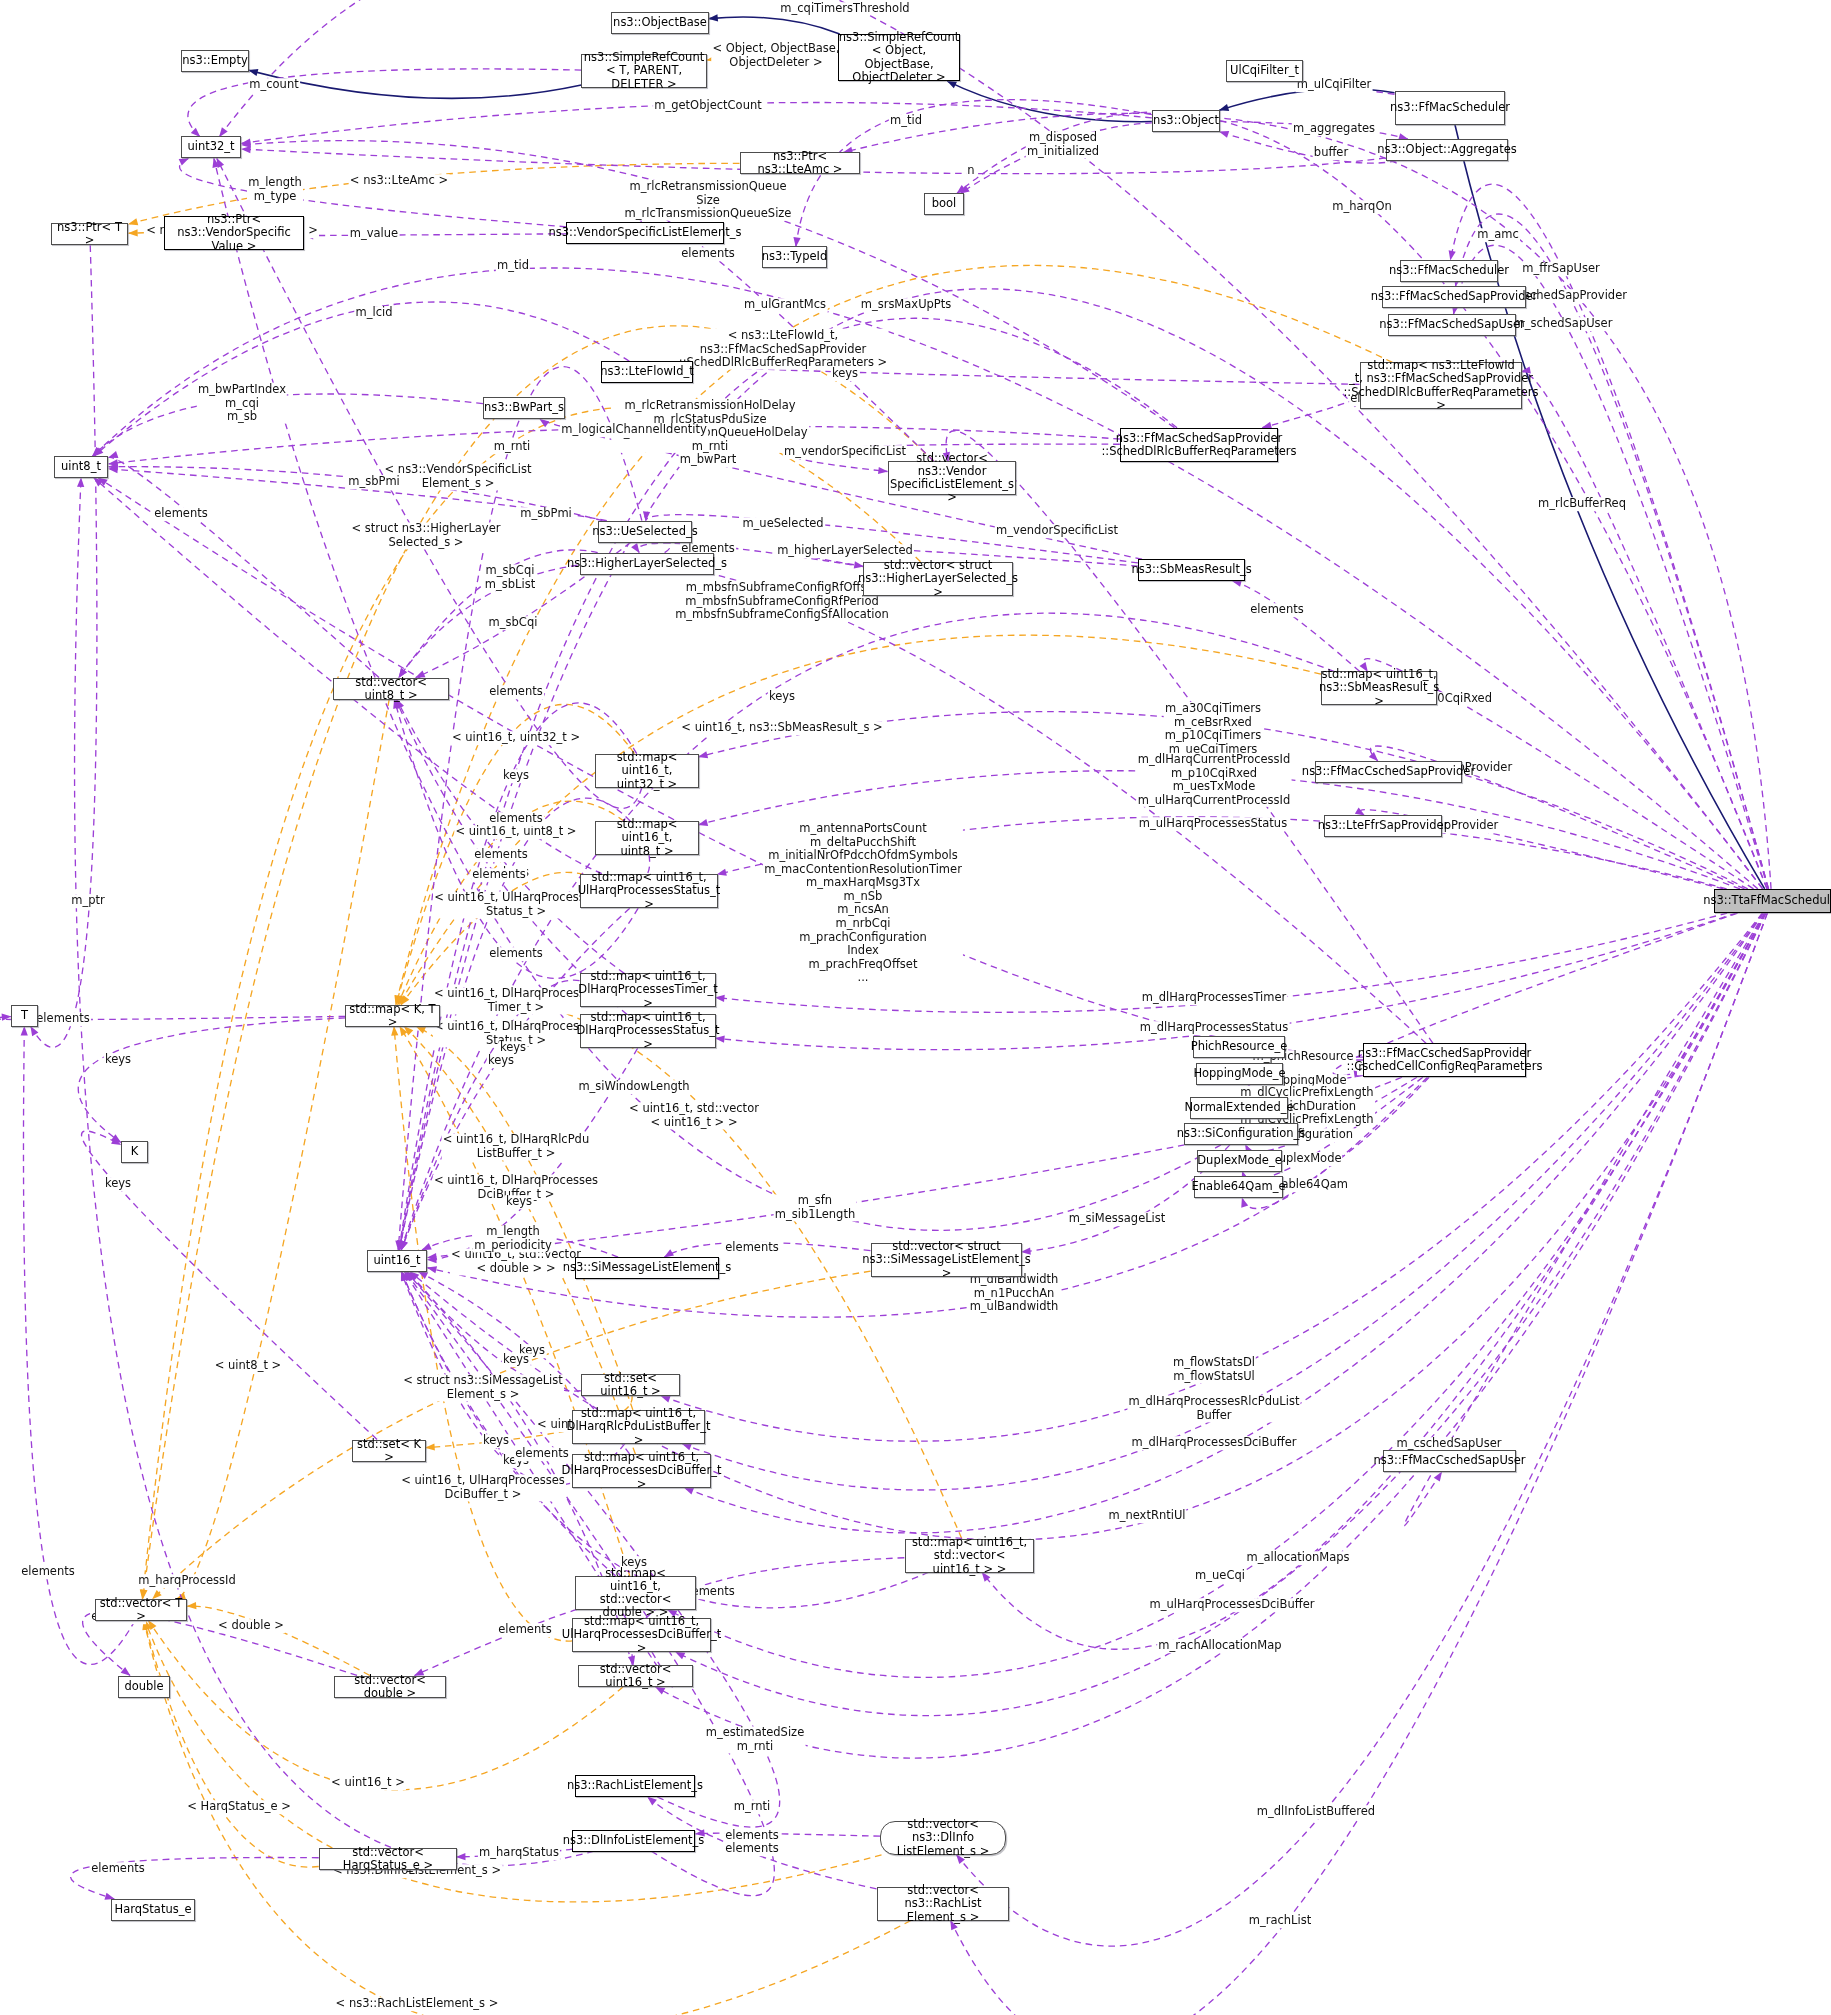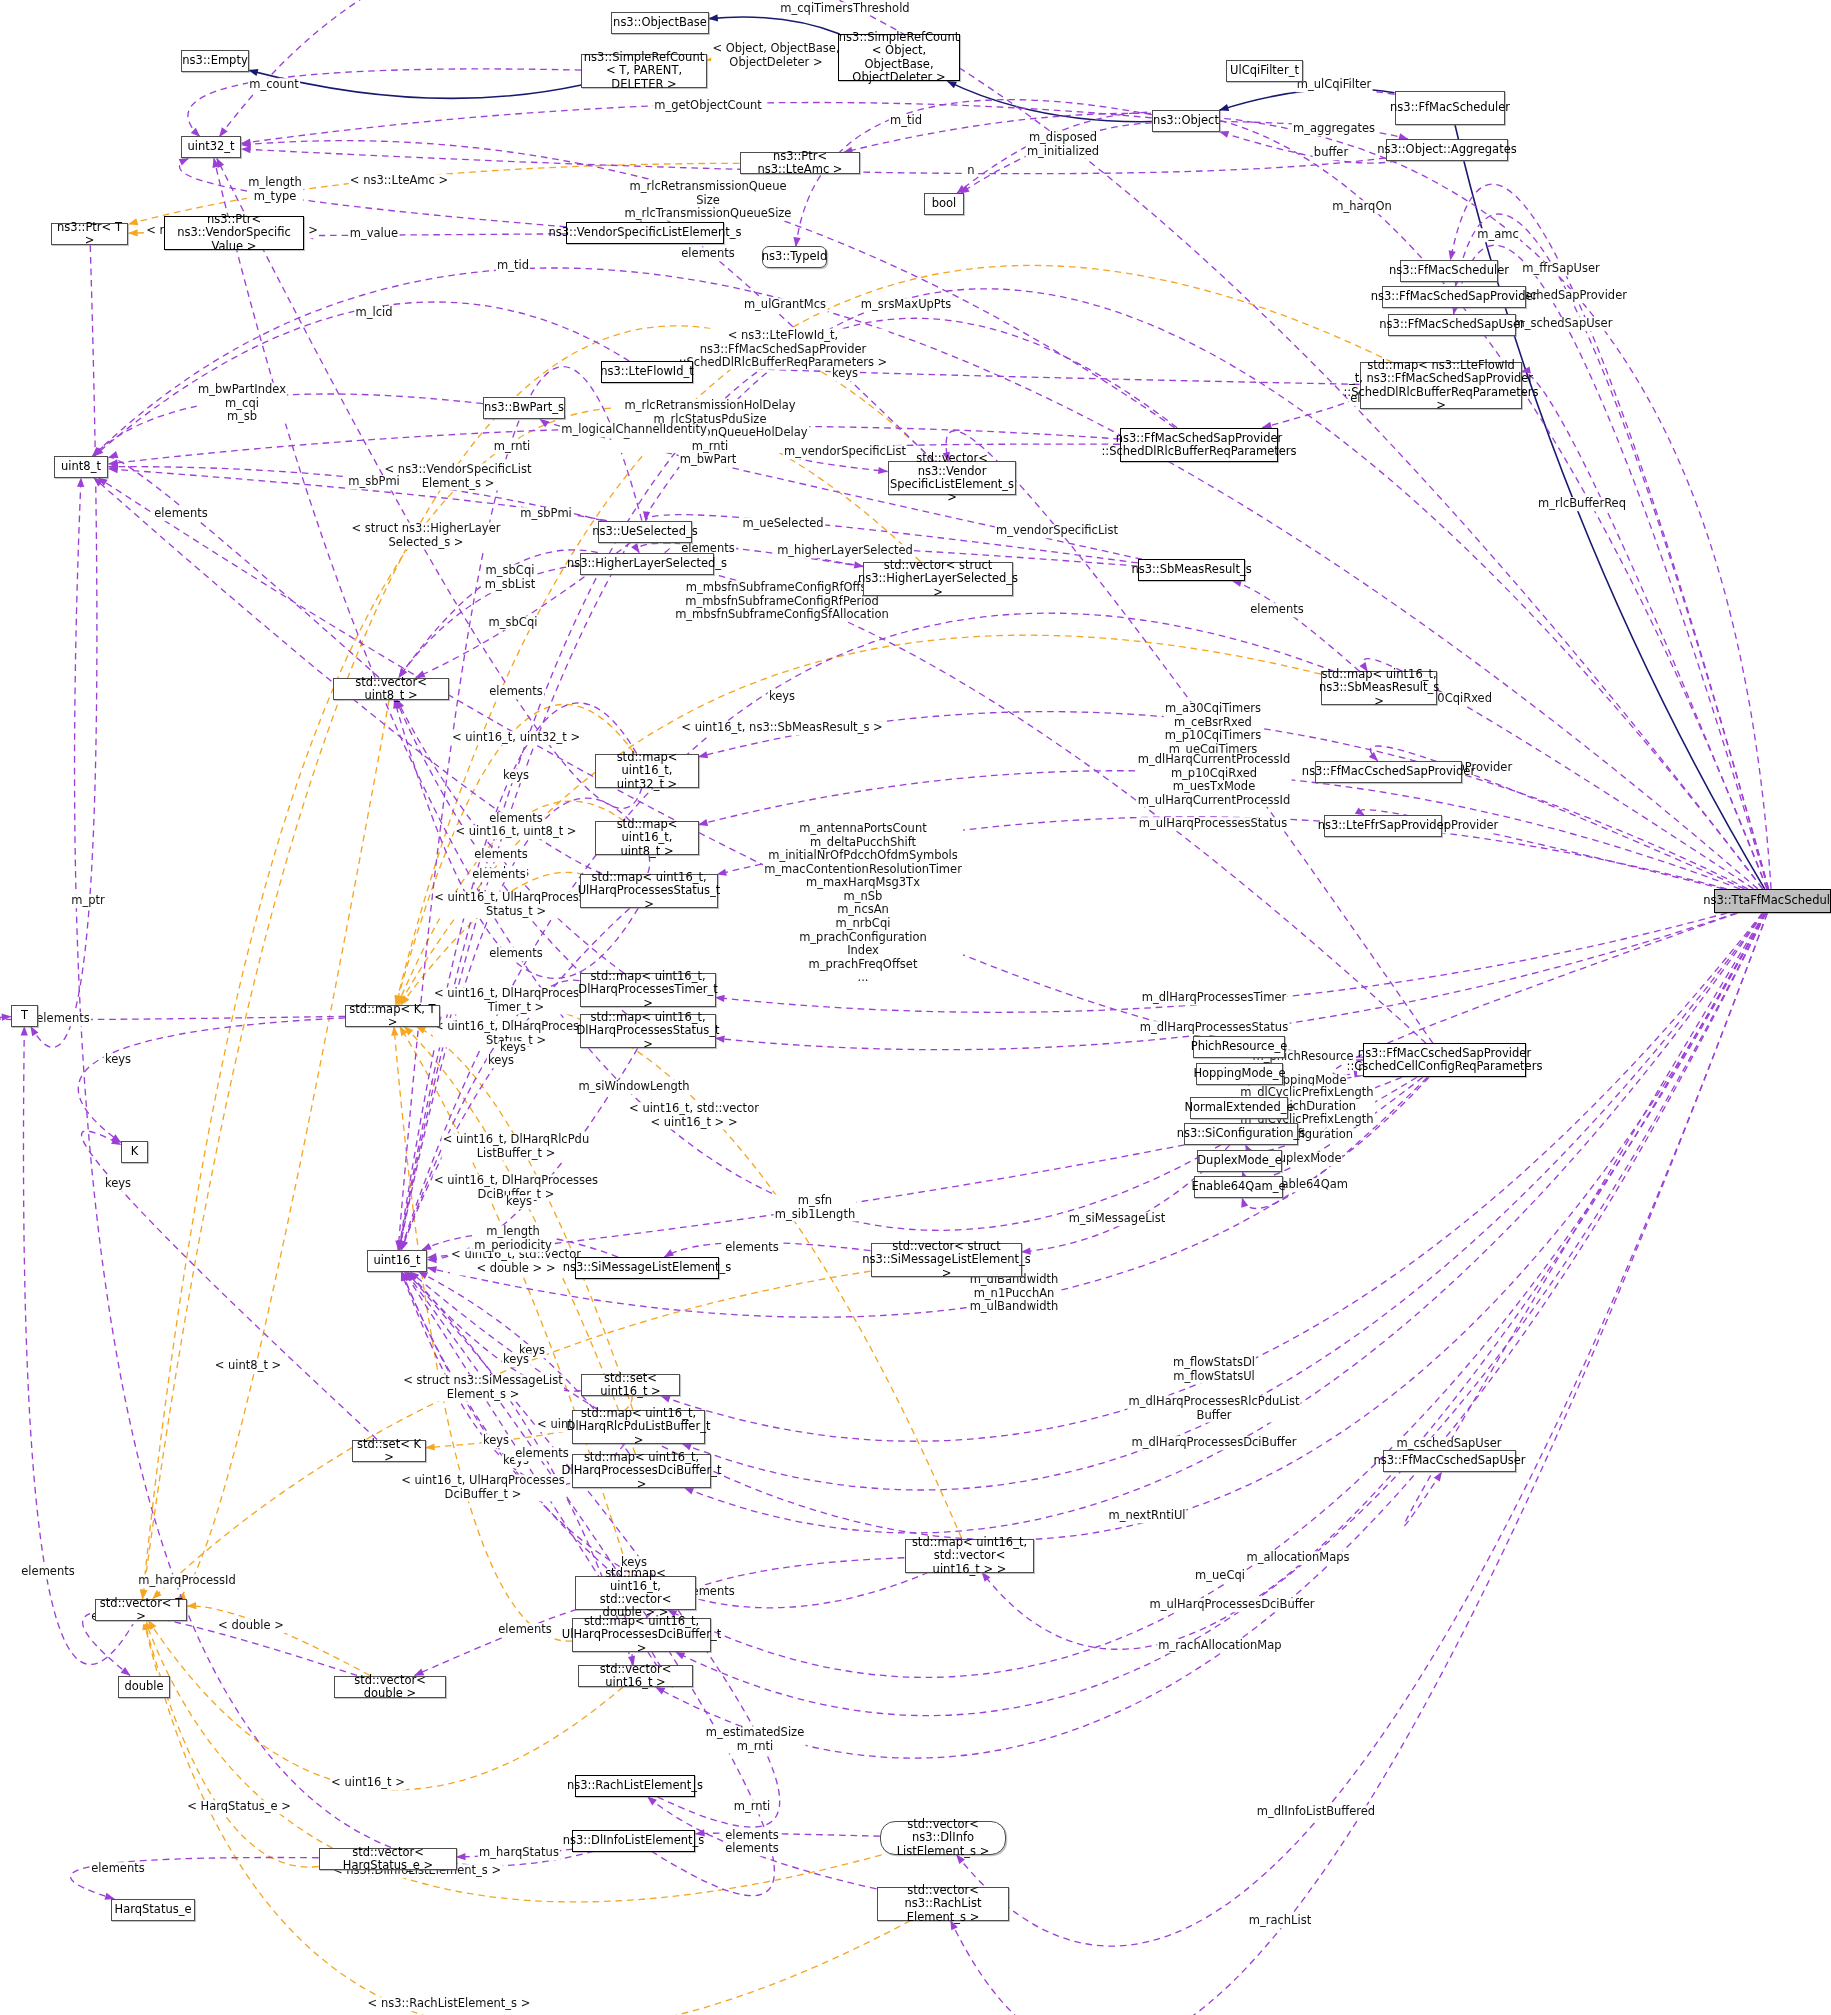--- a/index.html
+++ b/index.html
@@ -205,21 +205,21 @@
       <div class="edge-label" style="left: 426px; top: 536px;">&lt; struct ns3::HigherLayer
 Selected_s &gt;</div>
       <div class="edge-label" style="left: 458px; top: 477px;">&lt; ns3::VendorSpecificList
 Element_s &gt;</div>
       <div class="edge-label" style="left: 483px; top: 1388px;">&lt; struct ns3::SiMessageList
 Element_s &gt;</div>
       <div class="edge-label" style="left: 368px; top: 1783px;">&lt; uint16_t &gt;</div>
       <div class="edge-label" style="left: 251px; top: 1626px;">&lt; double &gt;</div>
       <div class="edge-label" style="left: 239px; top: 1807px;">&lt; HarqStatus_e &gt;</div>
       <div class="edge-label" style="left: 417px; top: 1871px;">&lt; ns3::DlInfoListElement_s &gt;</div>
-      <div class="edge-label" style="left: 417px; top: 2004px; margin-left: 32px;">&lt; ns3::RachListElement_s &gt;</div>
+      <div class="edge-label" style="left: 417px; top: 2004px;">&lt; ns3::RachListElement_s &gt;</div>
       <div class="edge-label" style="left: 574px; top: 1425px;">&lt; uint16_t &gt;</div>
       <div class="edge-label" style="left: 274px; top: 85px;">m_count</div>
       <div class="edge-label" style="left: 708px; top: 106px;">m_getObjectCount</div>
       <div class="edge-label" style="left: 906px; top: 121px;">m_tid</div>
       <div class="edge-label" style="left: 1063px; top: 145px;">m_disposed
 m_initialized</div>
       <div class="edge-label" style="left: 1334px; top: 129px;">m_aggregates</div>
       <div class="edge-label" style="left: 1331px; top: 153px;">buffer</div>
       <div class="edge-label" style="left: 971px; top: 171px;">n</div>
       <div class="edge-label" style="left: 1334px; top: 85px;">m_ulCqiFilter</div>
@@ -380,21 +380,21 @@
       <div class="node" style="left: 319px; top: 1848px; width: 138px; height: 22px;">std::vector&lt; HarqStatus_e &gt;</div>
       <div class="node" style="left: 111px; top: 1899px; width: 84px; height: 22px;">HarqStatus_e</div>
       <div class="node" style="left: 611px; top: 12px; width: 98px; height: 22px;">ns3::ObjectBase</div>
       <div class="node" style="left: 581px; top: 54px; width: 126px; height: 34px;">ns3::SimpleRefCount
 &lt; T, PARENT, DELETER &gt;</div>
       <div class="node bold" style="left: 838px; top: 34px; width: 122px; height: 47px;">ns3::SimpleRefCount
 &lt; Object, ObjectBase,
 ObjectDeleter &gt;</div>
       <div class="node" style="left: 740px; top: 152px; width: 120px; height: 22px;">ns3::Ptr&lt; ns3::LteAmc &gt;</div>
       <div class="node bold" style="left: 566px; top: 222px; width: 158px; height: 22px;">ns3::VendorSpecificListElement_s</div>
-      <div class="node" style="left: 762px; top: 246px; width: 65px; height: 22px; border-radius: 7px;">ns3::TypeId</div>
+      <div class="node" style="left: 762px; top: 246px; width: 65px; height: 22px;">ns3::TypeId</div>
       <div class="node" style="left: 924px; top: 193px; width: 40px; height: 22px;">bool</div>
       <div class="node bold" style="left: 601px; top: 361px; width: 92px; height: 22px;">ns3::LteFlowId_t</div>
       <div class="node" style="left: 483px; top: 397px; width: 82px; height: 22px;">ns3::BwPart_s</div>
       <div class="node" style="left: 598px; top: 521px; width: 94px; height: 22px;">ns3::UeSelected_s</div>
       <div class="node" style="left: 580px; top: 553px; width: 134px; height: 22px;">ns3::HigherLayerSelected_s</div>
       <div class="node" style="left: 863px; top: 562px; width: 150px; height: 34px;">std::vector&lt; struct
 ns3::HigherLayerSelected_s &gt;</div>
       <div class="node bold" style="left: 1120px; top: 428px; width: 158px; height: 34px;">ns3::FfMacSchedSapProvider
 ::SchedDlRlcBufferReqParameters</div>
       <div class="node" style="left: 888px; top: 461px; width: 128px; height: 34px;">std::vector&lt; ns3::Vendor

